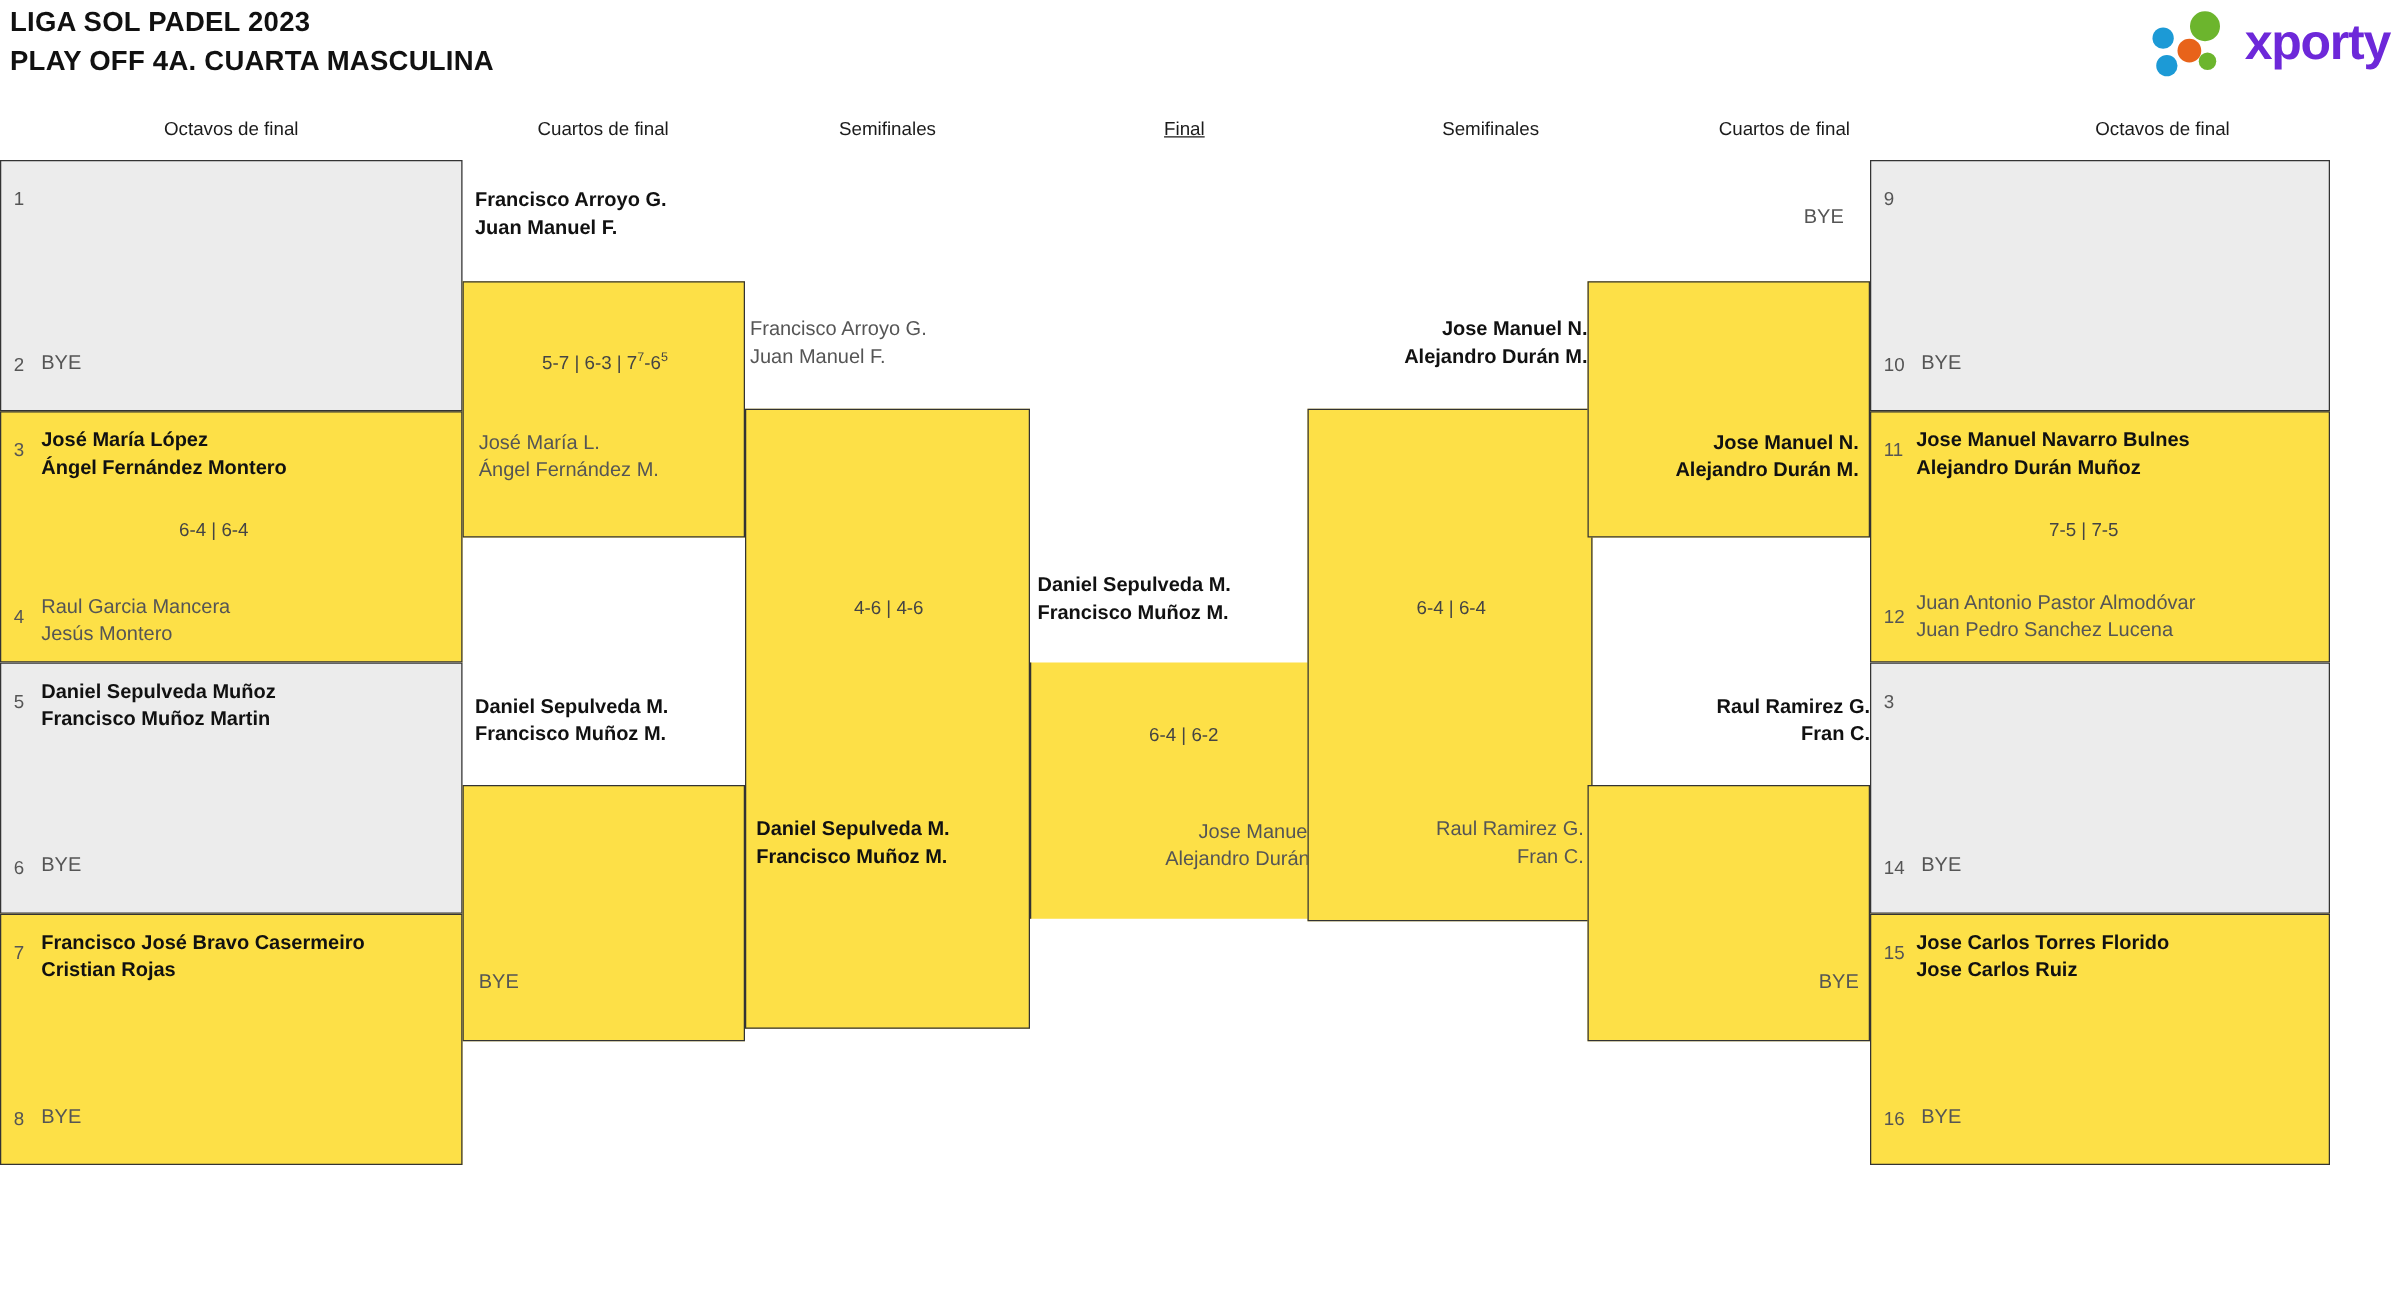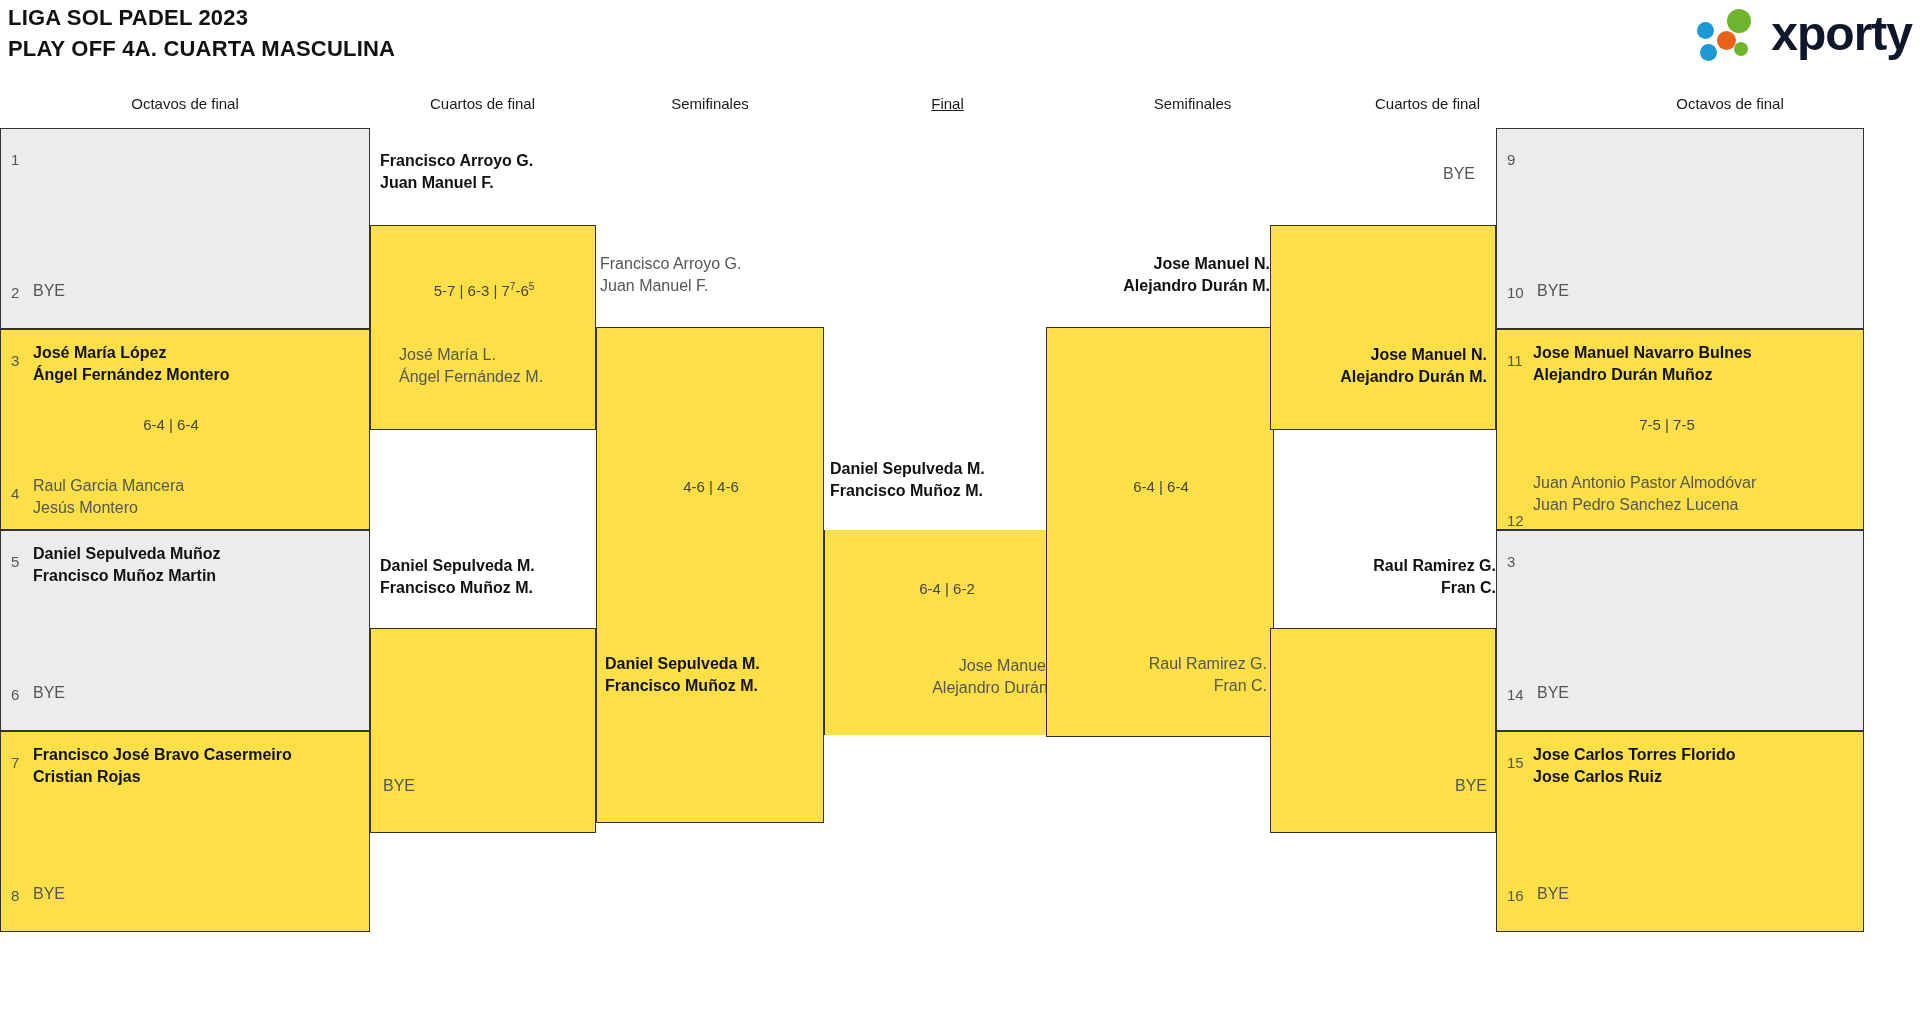--- a/index.html
+++ b/index.html
@@ -15,21 +15,21 @@
   
   .title-block { position: absolute; left: 8px; top: 2px; }
   .title-line {
     font-size: 22px; font-weight: bold; letter-spacing: 0.2px;
     line-height: 31px; color: #111111; white-space: nowrap;
   }
 
   .logo { position: absolute; right: 8px; top: 6px; height: 56px; display: flex; align-items: center; }
   .logo-dots { position: relative; width: 74px; height: 56px; }
   .dot { position: absolute; border-radius: 50%; }
-  .logo-word { font-size: 48px; font-weight: bold; color: #0f172a; letter-spacing: -1px; line-height: 48px; }
+  .logo-word { font-size: 40px; font-weight: bold; color: #6d28d9; letter-spacing: -1px; line-height: 48px; }
 
   
   .round-head {
     position: absolute; top: 95px;
     font-size: 15px; color: #1b1b1b; text-align: center;
     white-space: nowrap;
   }
 
   
   .box { position: absolute; border: 1px solid #333333; background: #fde047; }
@@ -132,21 +132,21 @@
     <span class="bye" style="left:32px; top:153px;">BYE</span>
     <span class="score" style="left:110px; top:86px; width:200px;"></span>
   </div>
 
   <span class="pair win" style="left:380px; top:150px;">
     <span>Francisco Arroyo G.</span><br>
     <span>Juan Manuel F.</span>
   </span>
   <div class="box" style="left:370px; top:225px; width:226px; height:205px;">
     <span class="score" style="left:0px; top:55px; width:226px;">5-7 | 6-3 | 7<sup>7</sup>-6<sup>5</sup></span>
-    <span class="pair lose" style="left:28px; top:118px;">
+    <span class="pair lose" style="left:12px; top:118px;">
       <span>José María L.</span><br>
       <span>Ángel Fernández M.</span>
     </span>
   </div>
 
   <span class="pair win" style="left:380px; top:555px;">
     <span>Daniel Sepulveda M.</span><br>
     <span>Francisco Muñoz M.</span>
   </span>
   <div class="box" style="left:370px; top:628px; width:226px; height:205px;">
@@ -214,21 +214,21 @@
     <span class="seed" style="left:10px; top:155px;">10</span>
     <span class="bye" style="left:40px; top:153px;">BYE</span>
     <span class="score" style="left:80px; top:86px; width:200px;"></span>
   </div>
   <div class="box" style="left:1496px; top:329px; width:368px; height:201px;">
     <span class="seed" style="left:10px; top:22px;">11</span>
     <span class="pair win" style="left:36px; top:12px;">
       <span>Jose Manuel Navarro Bulnes</span><br>
       <span>Alejandro Durán Muñoz</span>
     </span>
-    <span class="seed" style="left:10px; top:155px;margin-top:27px;">12</span>
+    <span class="seed" style="left:10px; top:155px;">12</span>
     <span class="pair lose" style="left:36px; top:142px;">
       <span>Juan Antonio Pastor Almodóvar</span><br>
       <span>Juan Pedro Sanchez Lucena</span>
     </span>
     <span class="score" style="left:60px; top:86px; width:220px;">7-5 | 7-5</span>
   </div>
   <div class="box shaded" style="left:1496px; top:530px; width:368px; height:201px;">
     <span class="seed" style="left:10px; top:22px;">3</span>
     <span class="pair win" style="left:36px; top:18px;"></span>
     <span class="seed" style="left:10px; top:155px;">14</span>

